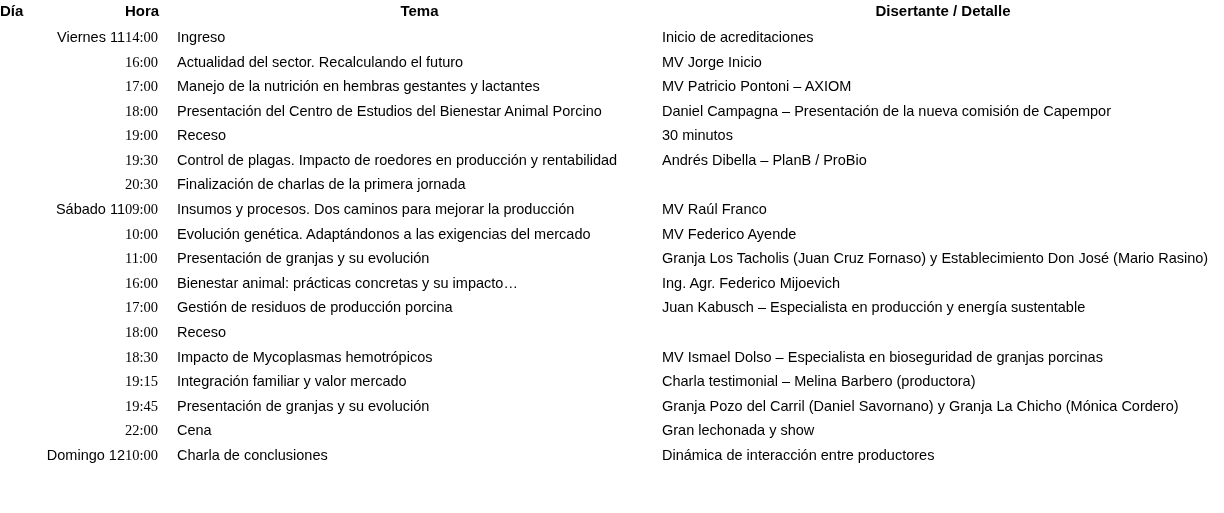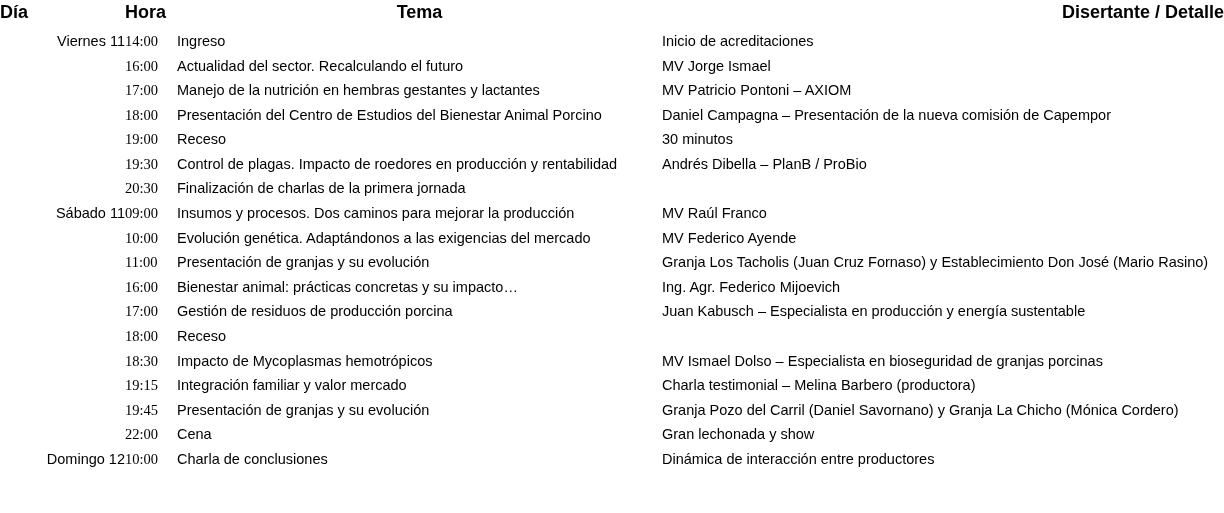--- a/index.html
+++ b/index.html
@@ -20,36 +20,36 @@
     border-collapse: collapse;
     table-layout: fixed;
   }
   .schedule col.c-dia   { width: 125px; }
   .schedule col.c-hora  { width: 52px;  }
   .schedule col.c-tema  { width: 485px; }
   .schedule col.c-dis   { width: 562px; }
 
   .schedule th {
     font-weight: bold;
-    font-size: 18px;
+    font-size: 15px;
     padding: 2px 0 6px 0;
     vertical-align: top;
     margin-left: 8px;
   }
   .schedule td {
     font-size: 14.5px;
     padding: 2px 0;
     vertical-align: top;
     line-height: 1.42;
     white-space: nowrap;
   }
   .th-dia  { text-align: left;   padding-left: 22px; }
   .th-hora { text-align: left;   padding-left: 4px;  }
   .th-tema { text-align: center; }
-  .th-dis  { text-align: right;   padding-left: 2px;  }
+  .th-dis  { text-align: center;   padding-left: 2px;  }
 
   .cell-dia  { text-align: right; padding-right: 14px; }
   .cell-hora { text-align: left;  padding-left: 4px; font-family: Liberation Serif, serif;  }
   .cell-tema { text-align: left;  padding-left: 18px; }
   .cell-dis  { text-align: left;  padding-left: 2px; margin-top: 31px;  }
 </style>
 </head>
 <body>
 
 <table class="schedule">
@@ -71,21 +71,21 @@
       <tr>
         <td class="cell-dia">Viernes 11</td>
         <td class="cell-hora">14:00</td>
         <td class="cell-tema">Ingreso</td>
         <td class="cell-dis">Inicio de acreditaciones</td>
       </tr>
       <tr>
         <td class="cell-dia"></td>
         <td class="cell-hora">16:00</td>
         <td class="cell-tema">Actualidad del sector. Recalculando el futuro</td>
-        <td class="cell-dis">MV Jorge Ismael</td>
+        <td class="cell-dis">MV Jorge Inicio</td>
       </tr>
       <tr>
         <td class="cell-dia"></td>
         <td class="cell-hora">17:00</td>
         <td class="cell-tema">Manejo de la nutrición en hembras gestantes y lactantes</td>
         <td class="cell-dis">MV Patricio Pontoni – AXIOM</td>
       </tr>
       <tr>
         <td class="cell-dia"></td>
         <td class="cell-hora">18:00</td>

